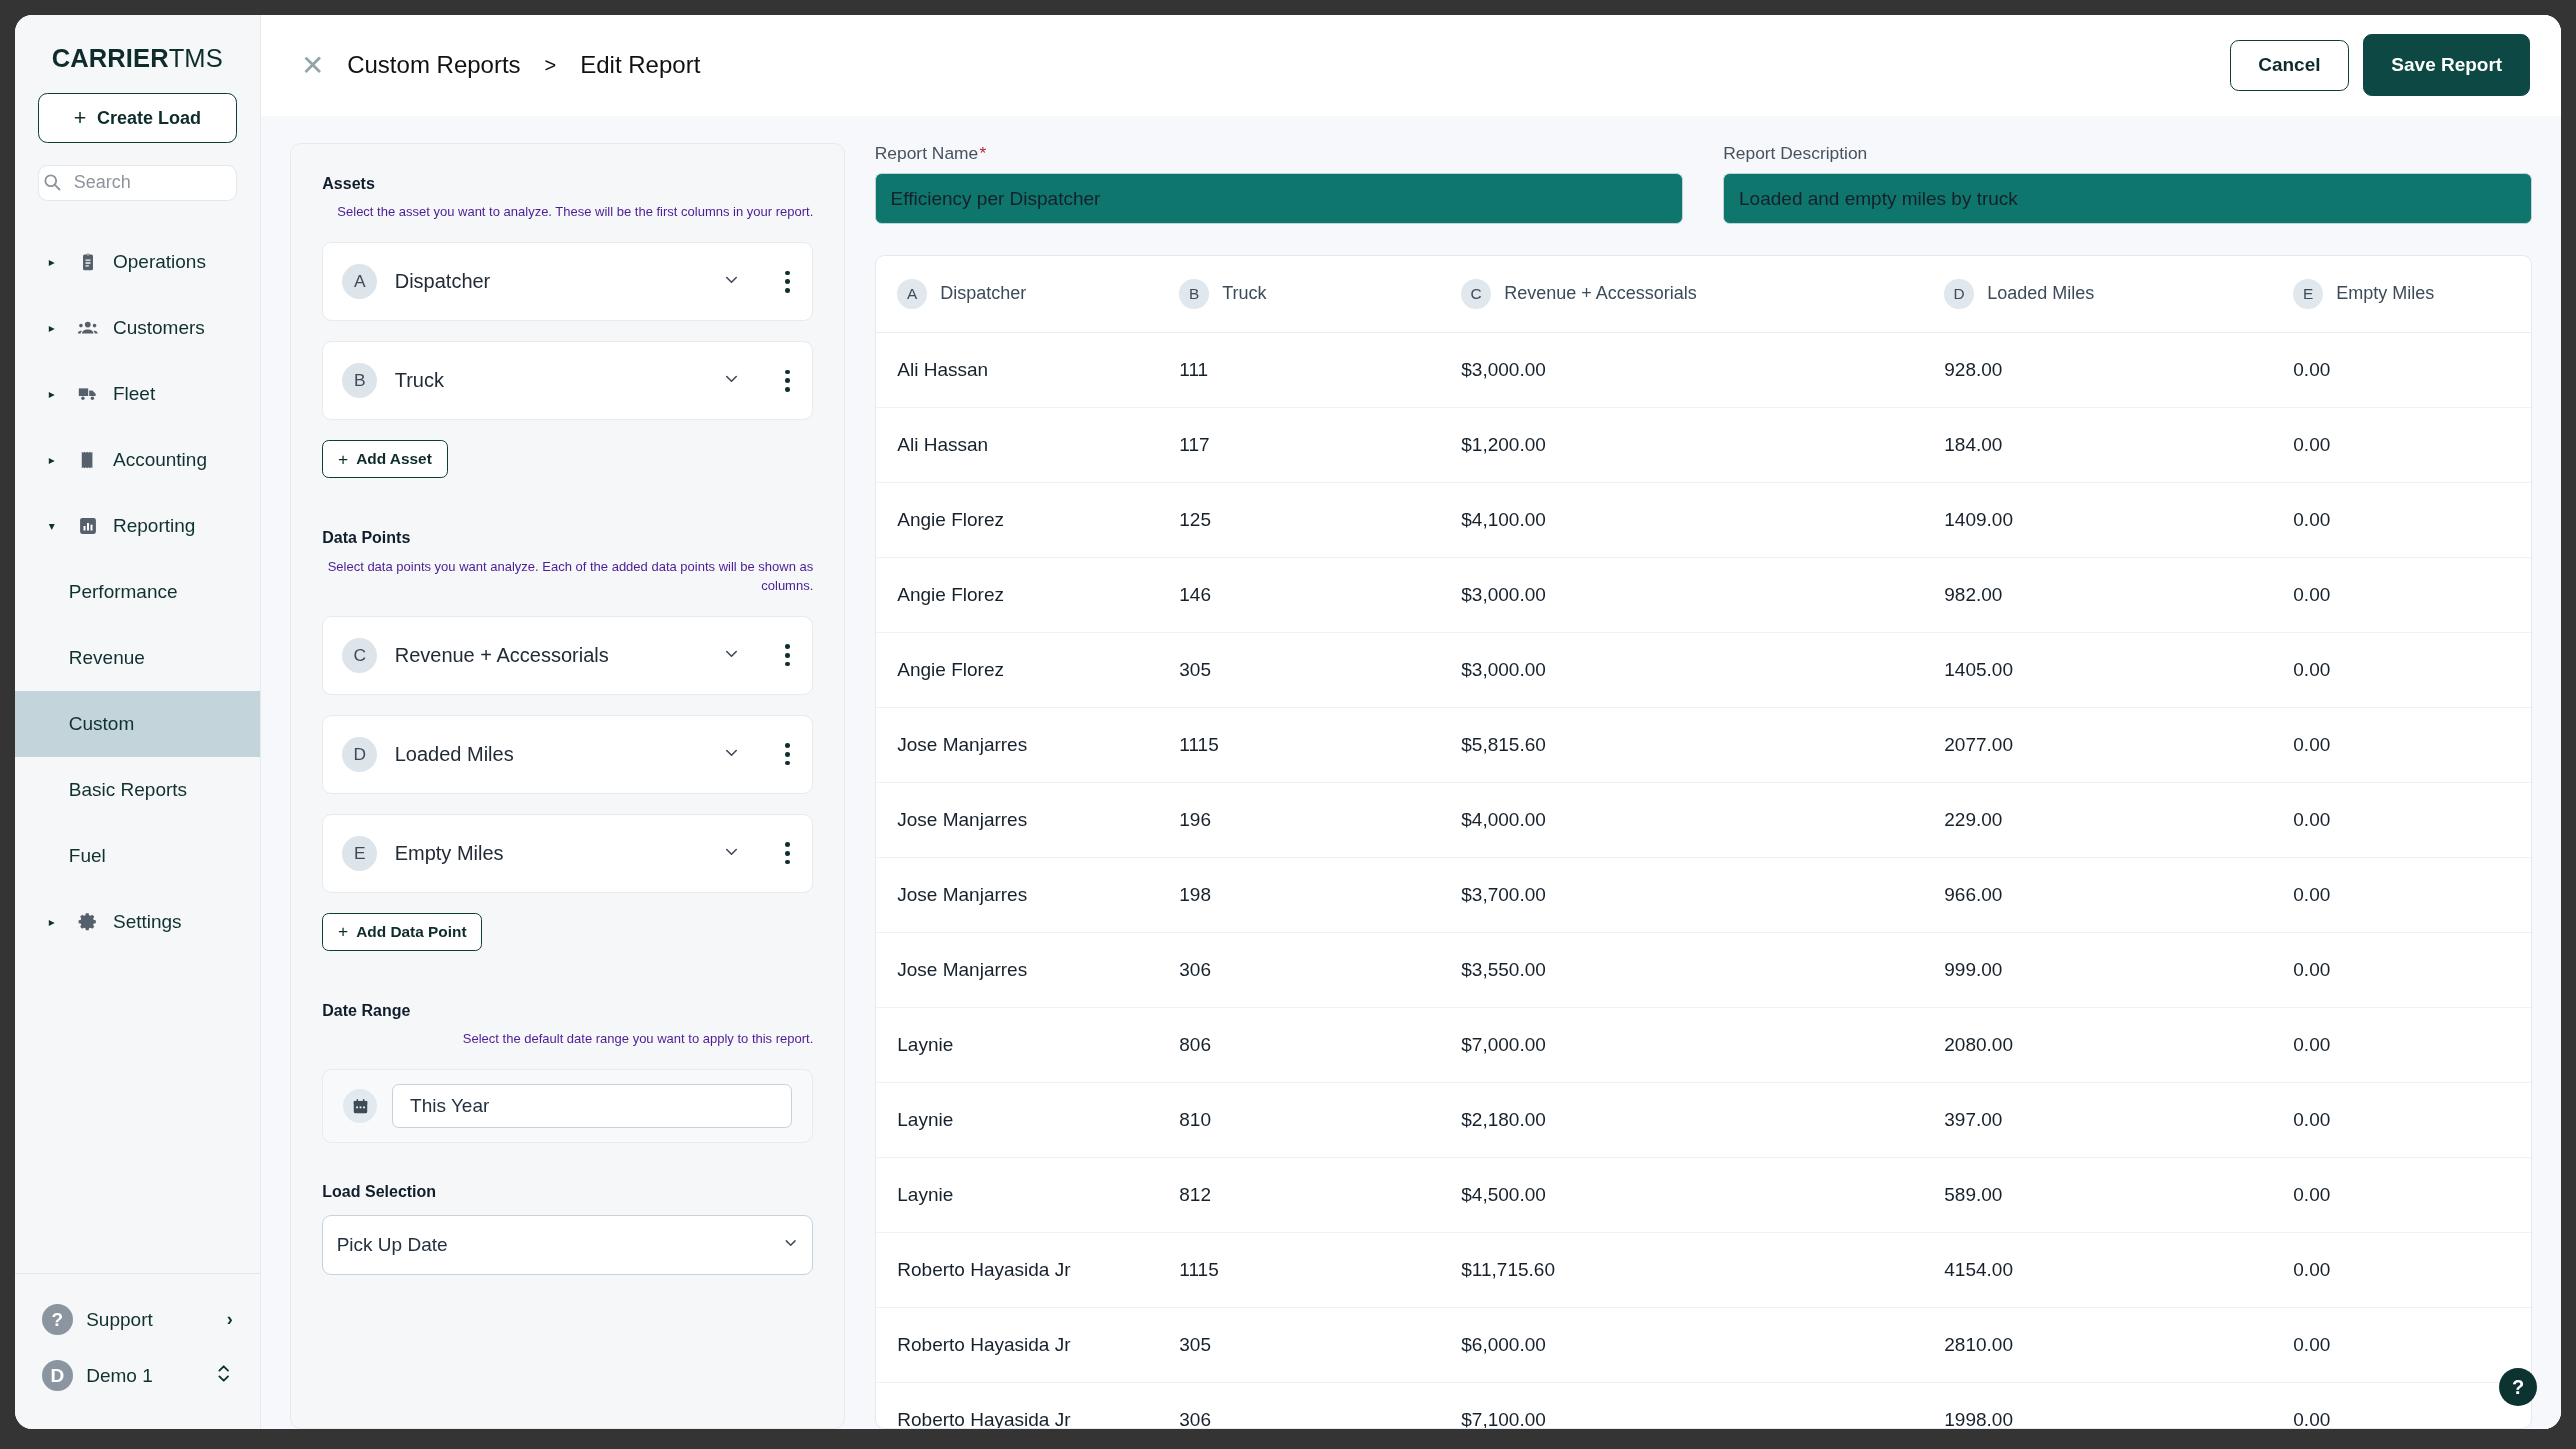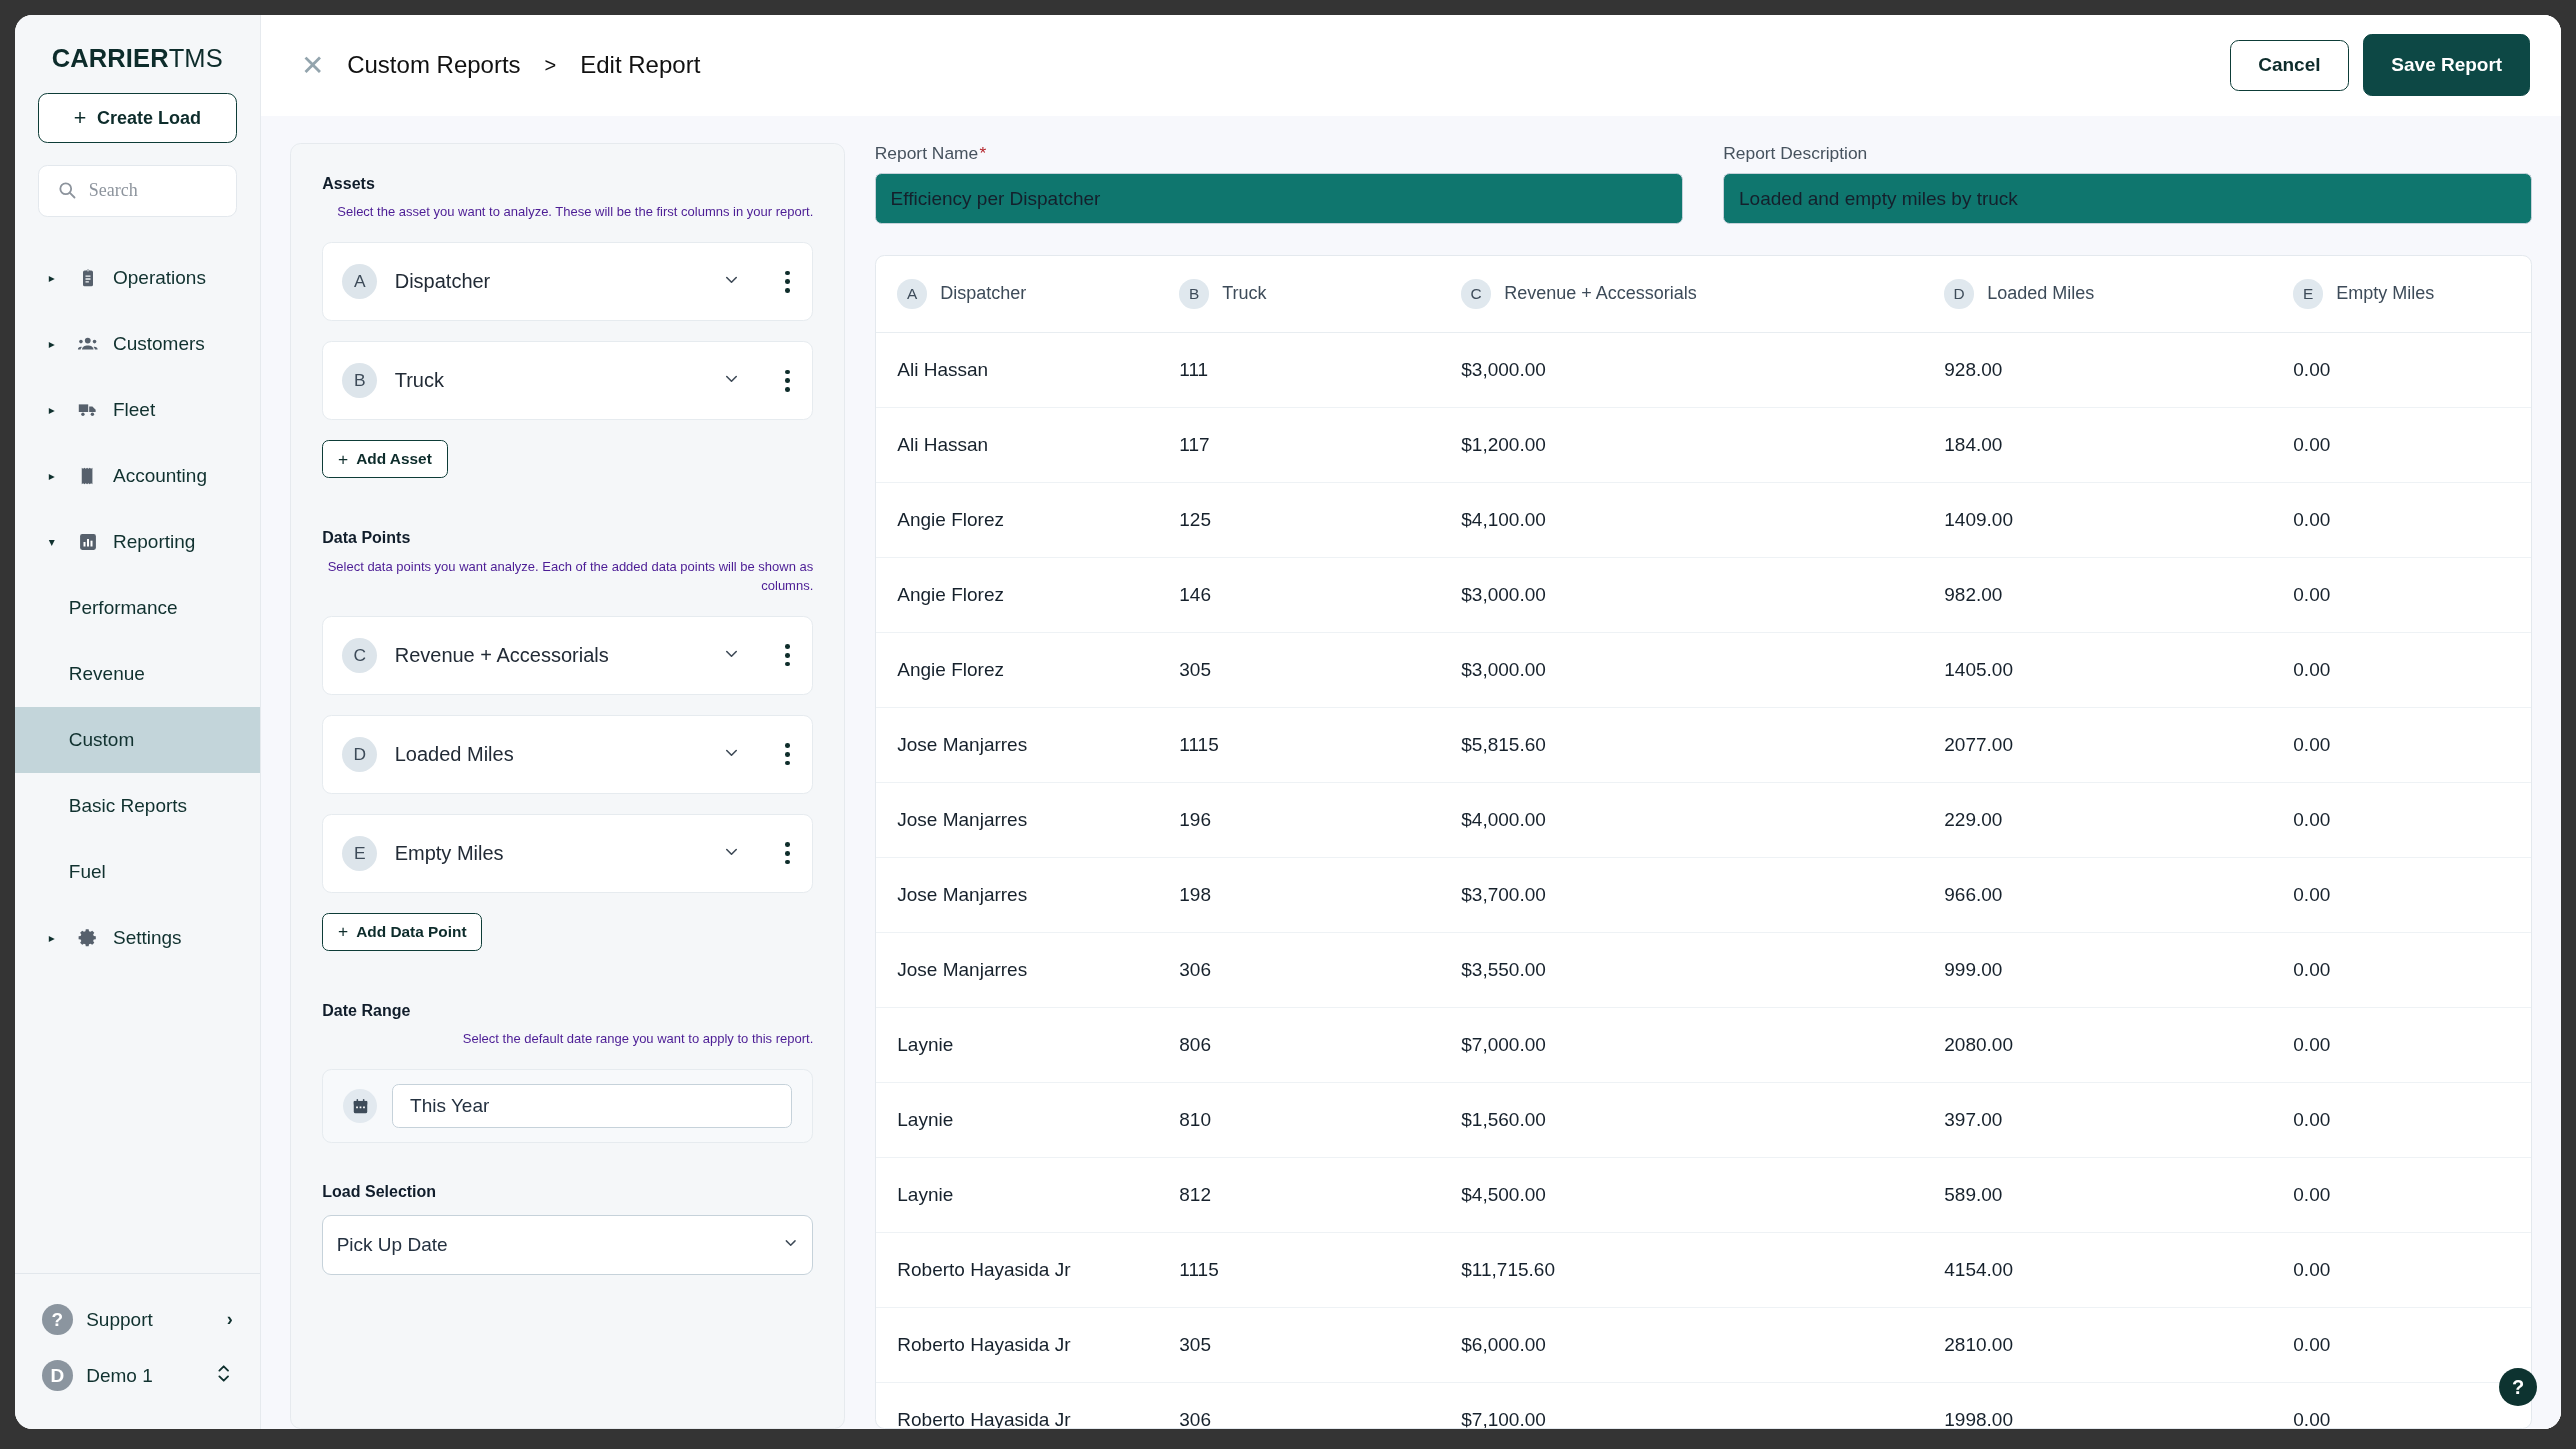--- a/index.html
+++ b/index.html
@@ -55,30 +55,29 @@
     display: flex;
     align-items: center;
     justify-content: center;
     gap: 10.7px;
     cursor: pointer;
   }
   .create-load .plus { font-size: 21.5px; font-weight: 400; line-height: 1; }
 
   .search-box {
     margin: 21.5px 23px 0 23px;
-    height: 52px;
+    height: 36px;
     border: 1.3px solid #e3e8ed;
     border-radius: 9.4px;
     background: #ffffff;
     display: flex;
     align-items: center;
-    padding: 0 18px;
+    padding: 0 3px;
     gap: 12px;
     cursor: text;
-    font-family: Liberation Serif, serif;
   }
   .search-box .ph { font-size: 18px; color: #8d949d; }
 
   .nav { margin-top: 28px; flex: 1; overflow: hidden; }
   .nav-row {
     height: 66px;
     display: flex;
     align-items: center;
     padding-left: 34px;
     gap: 13.4px;
@@ -772,21 +771,21 @@
                     <td>Laynie</td>
                     <td>806</td>
                     <td>$7,000.00</td>
                     <td>2080.00</td>
                     <td>0.00</td>
                   </tr>
                   <tr>
                     <td></td>
                     <td>Laynie</td>
                     <td>810</td>
-                    <td>$1,560.00</td>
+                    <td>$2,180.00</td>
                     <td>397.00</td>
                     <td>0.00</td>
                   </tr>
                   <tr>
                     <td></td>
                     <td>Laynie</td>
                     <td>812</td>
                     <td>$4,500.00</td>
                     <td>589.00</td>
                     <td>0.00</td>

